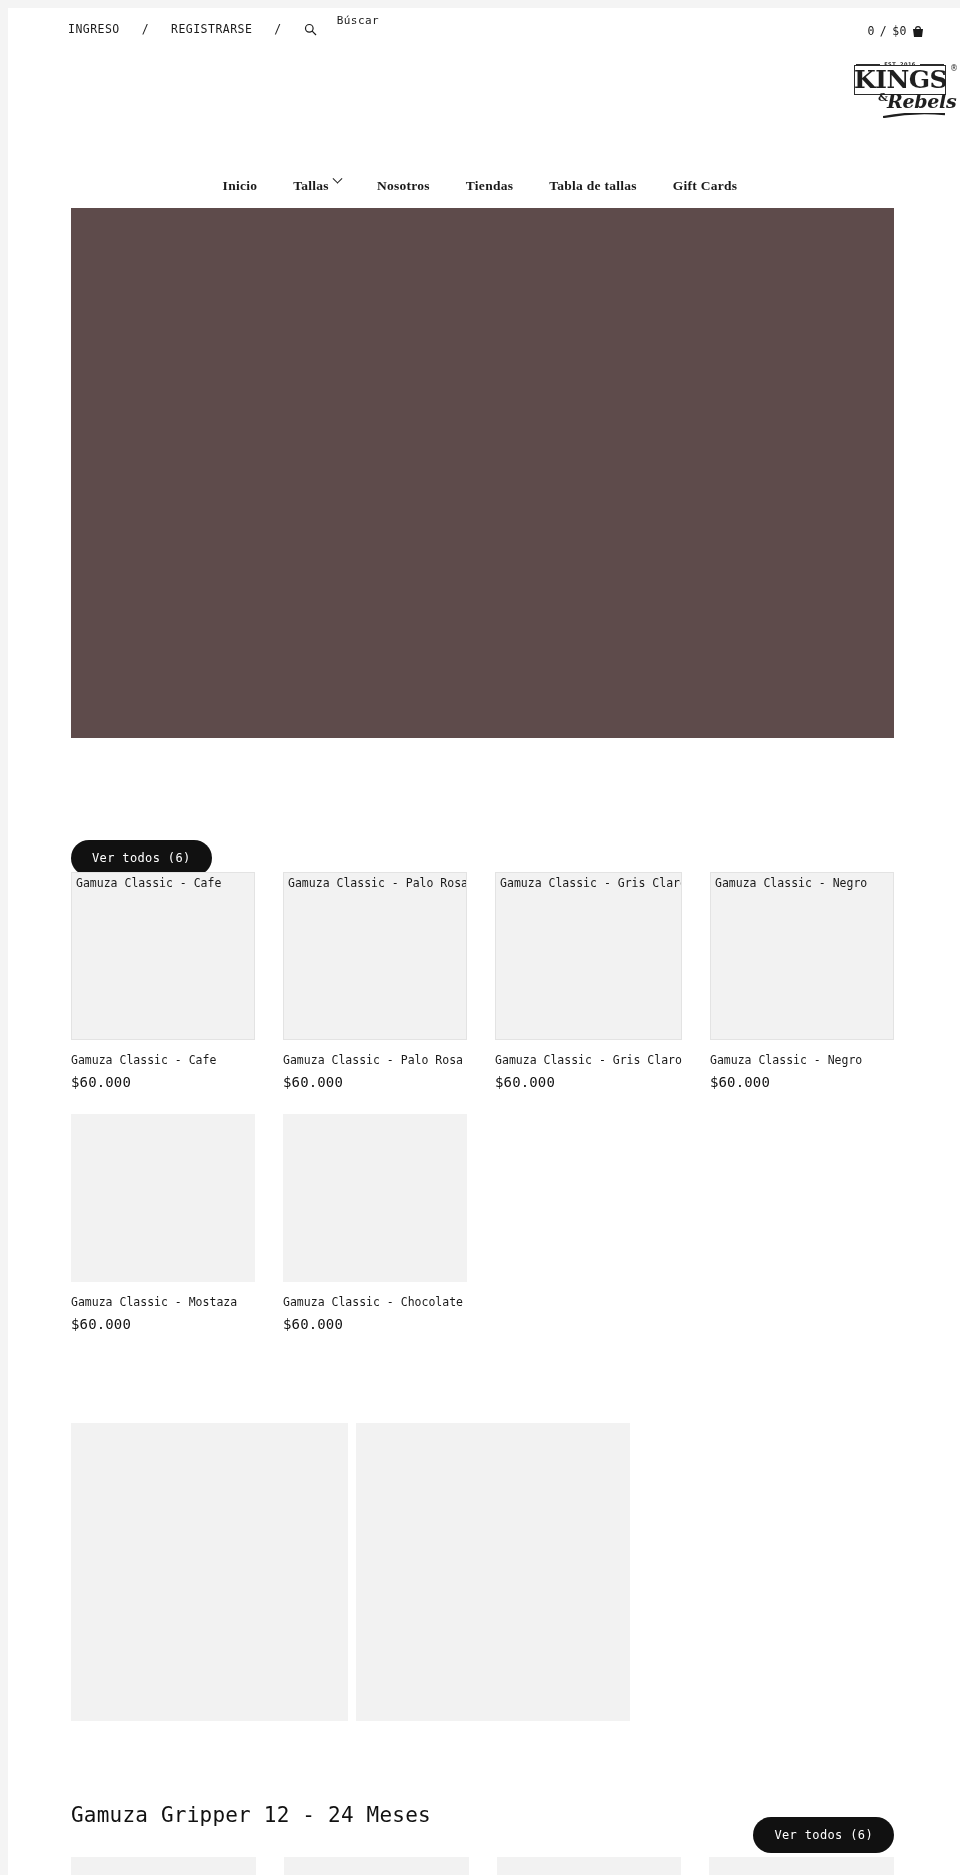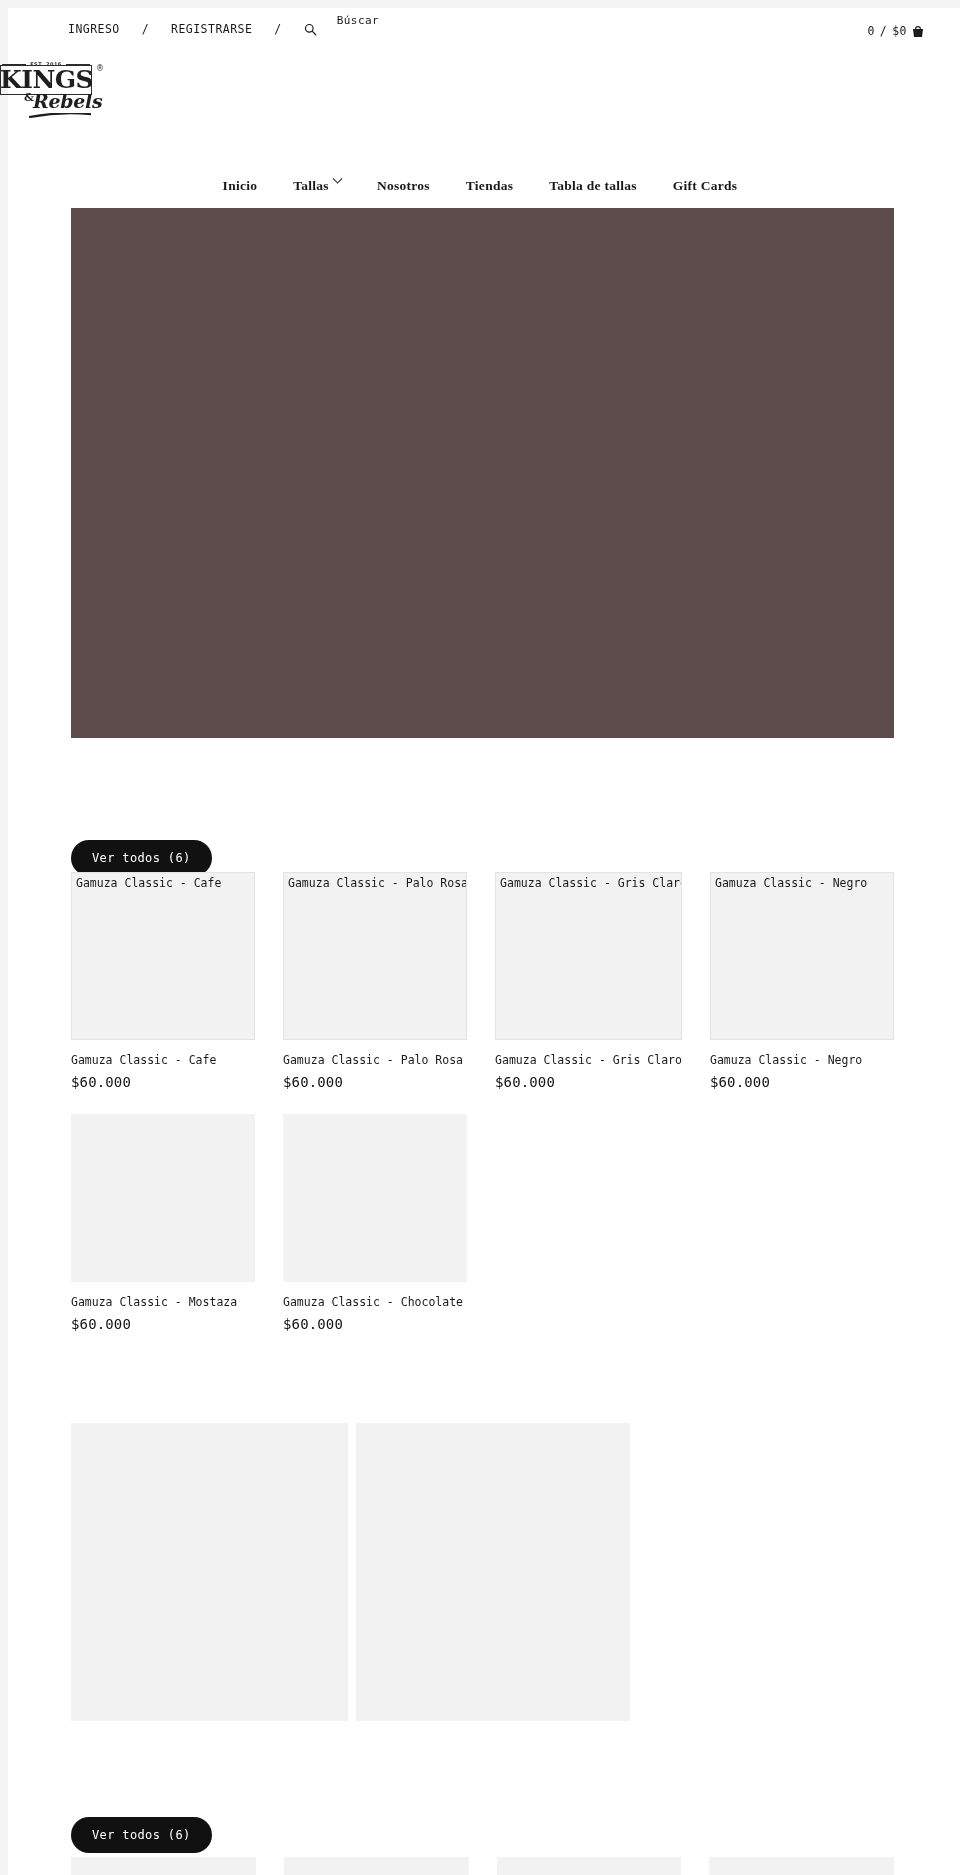--- a/index.html
+++ b/index.html
@@ -47,21 +47,21 @@
   .util-right {
     position: absolute; right: 36px; top: 16px;
     font-size: 11.5px; letter-spacing: 0.04em;
     display: flex; align-items: center; gap: 5px; color: #1a1a1a;
   }
   .cart-icon { display: inline-block; width: 12px; height: 13px; }
 
   
   .logo-block {
     position: absolute; top: 60px; left: 0; width: 960px;
-    display: flex; justify-content: flex-start;
+    display: flex; justify-content: flex-end;
   }
   .logo {
     position: relative;
     width: 106px; height: 62px;
   }
   .logo-est {
     position: absolute; top: 1px; left: 0; width: 92px;
     text-align: center;
     font-family: "DejaVu Sans", "Liberation Sans", sans-serif;
     font-size: 5px; font-weight: bold; letter-spacing: 0.5px; color: #2b2b2b;
@@ -309,20 +309,21 @@
   </div>
 </div>
 
 <div class="block-row" style="top:1423px;">
   <div class="gray-block a"></div>
   <div class="gray-block b"></div>
 </div>
 
 <div class="section" style="top:1795px;">
   <div class="section-header">
+    <h2 class="section-title">Gamuza Gripper 12 - 24 Meses</h2>
     <button class="view-all-btn">Ver todos (6)</button>
   </div>
 </div>
 
 <div class="bottom-strip" style="top:1857px;">
   <div class="bottom-thumb"></div>
   <div class="bottom-thumb"></div>
   <div class="bottom-thumb"></div>
   <div class="bottom-thumb"></div>
 </div>

